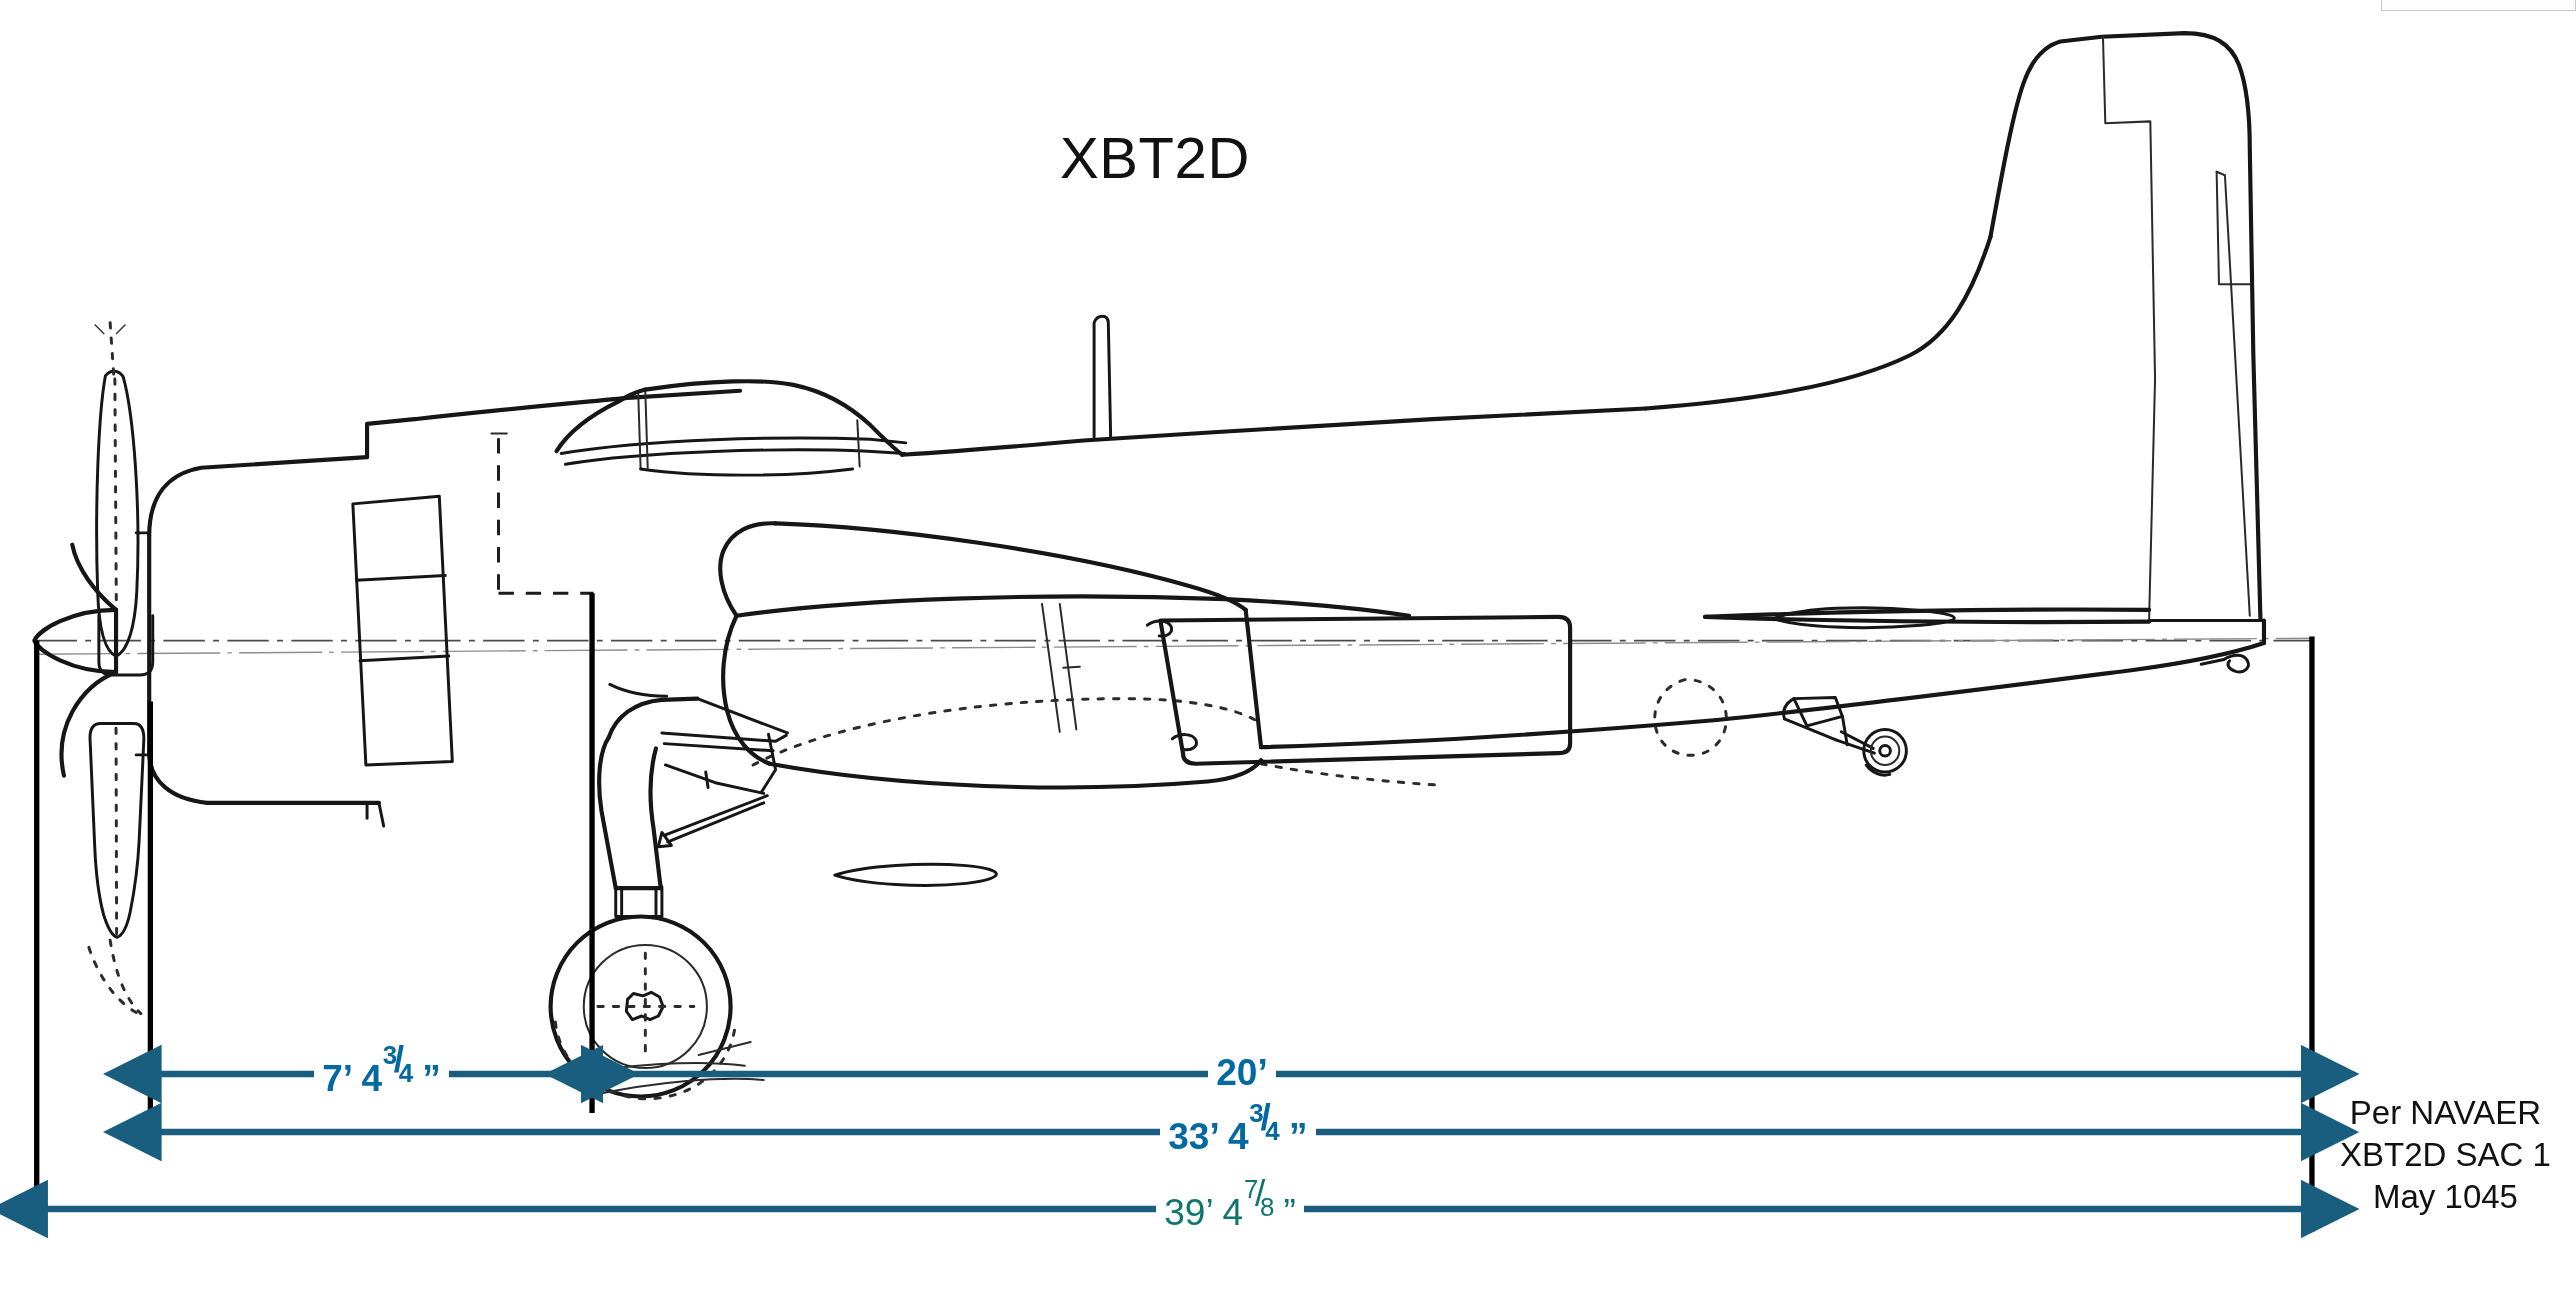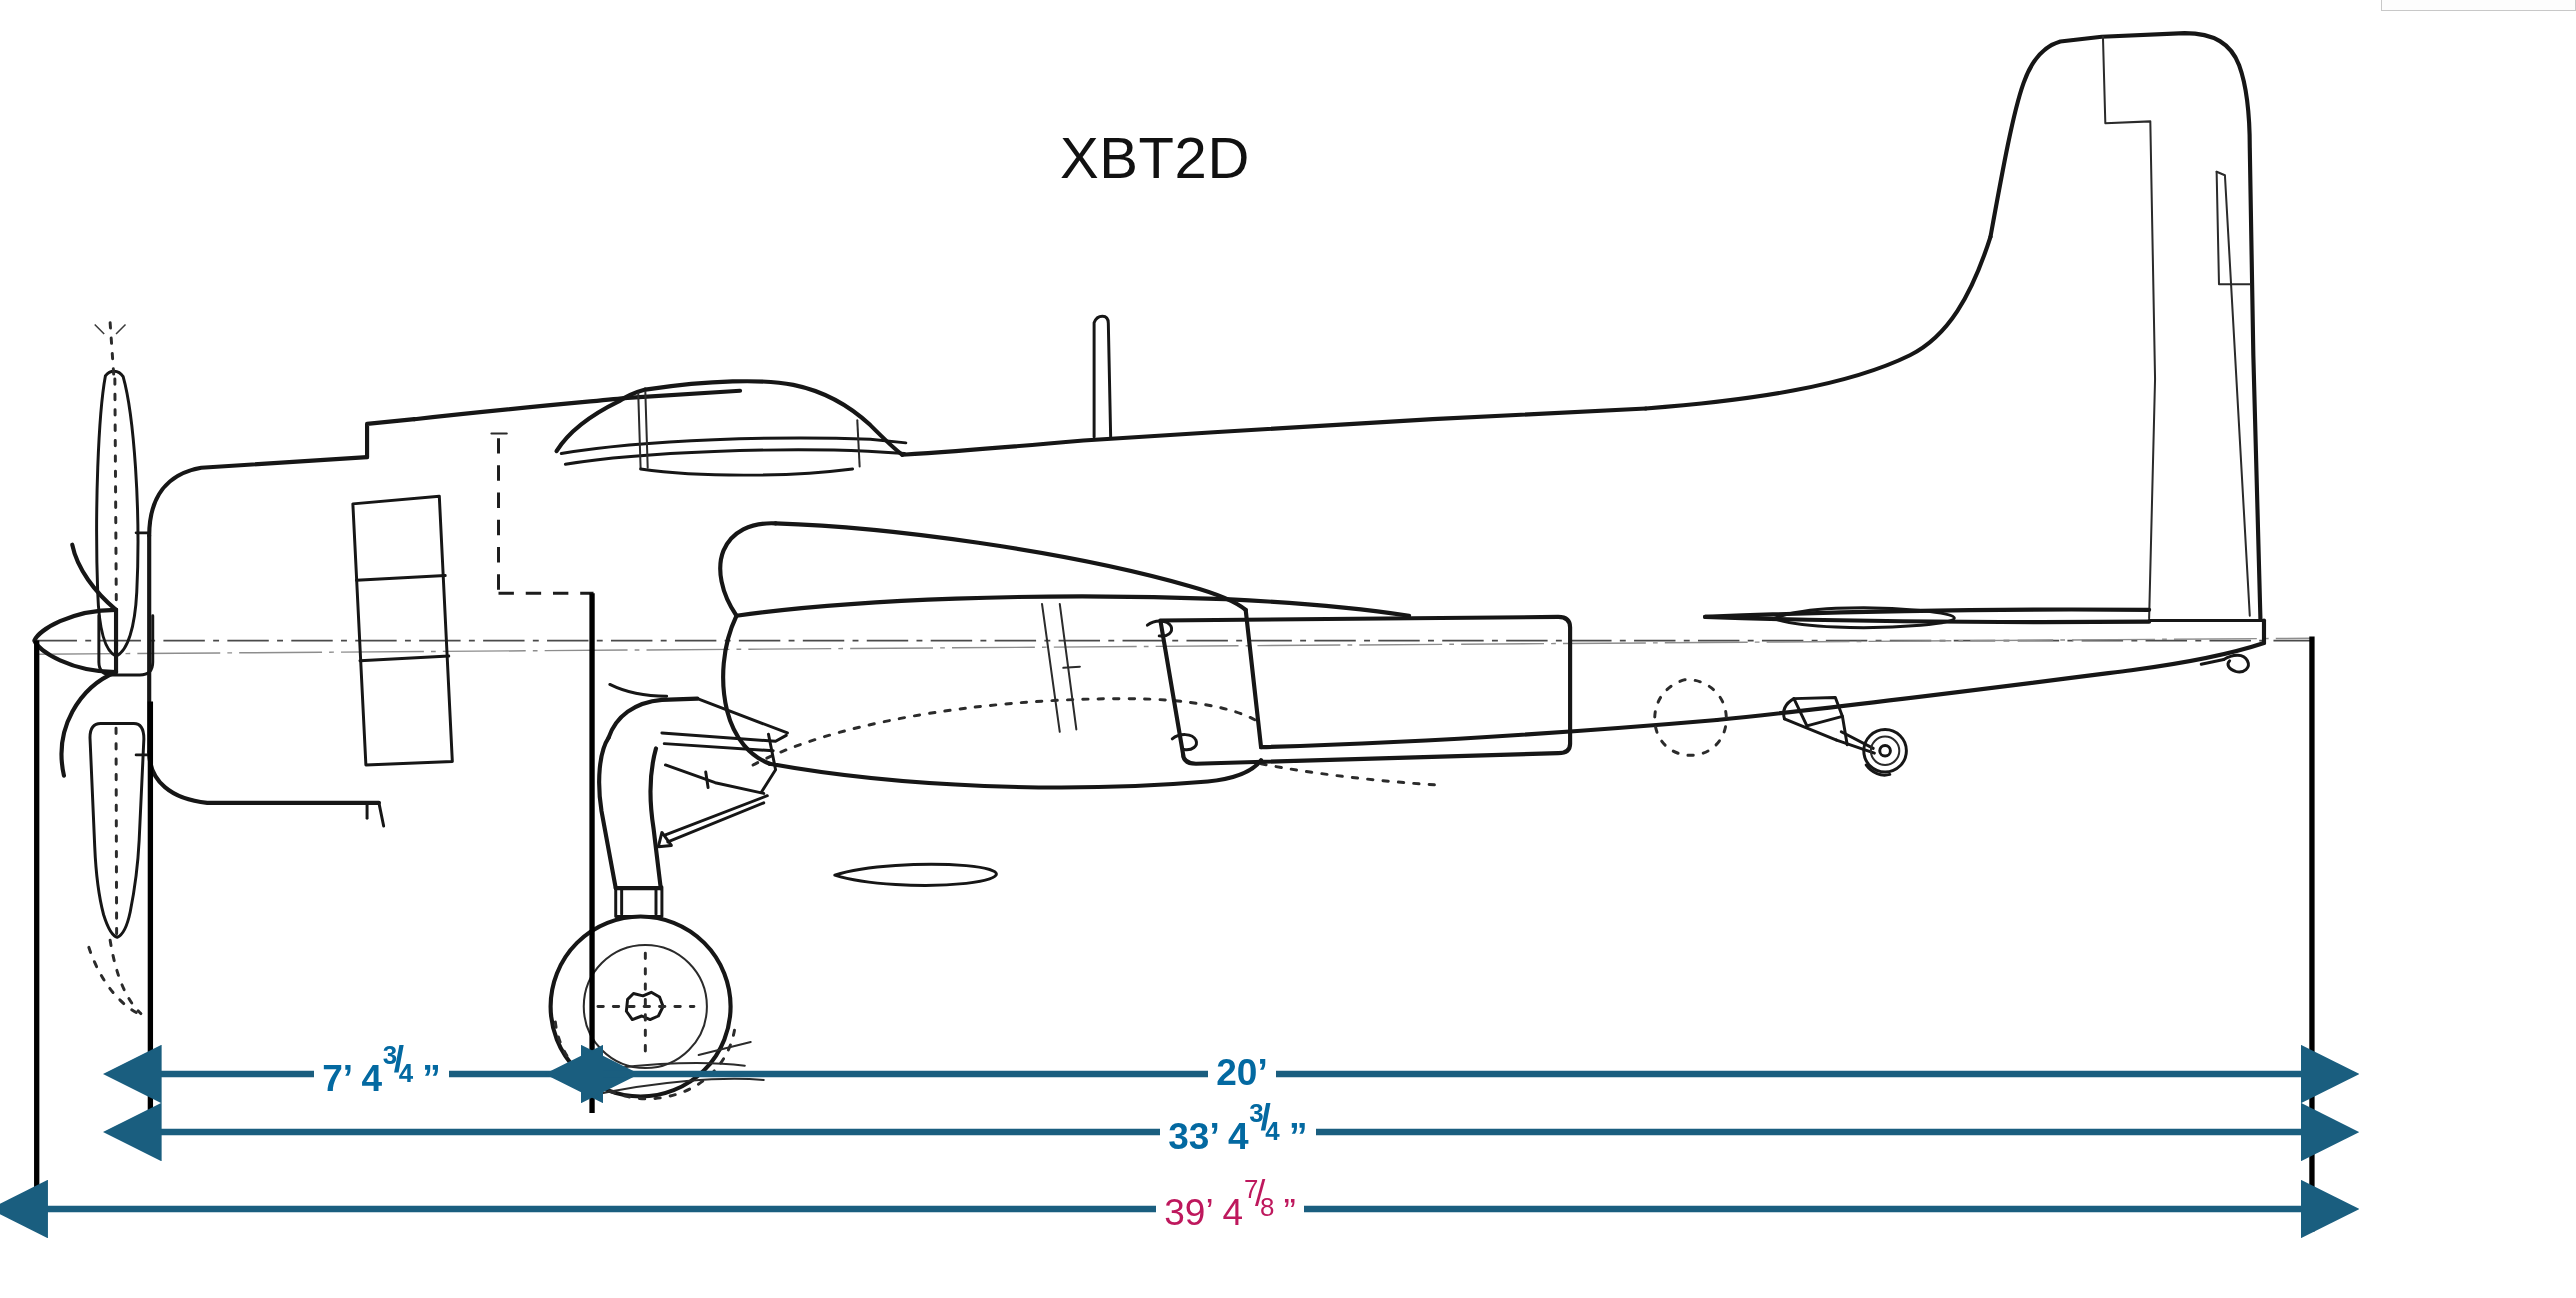--- a/index.html
+++ b/index.html
@@ -38,21 +38,21 @@
   }
   .dim-label {
     position: absolute;
     font-size: 37px;
     white-space: nowrap;
     line-height: 1;
     background: #ffffff;
     padding: 0 8.3px;
   }
   .dim-label.red { color: #0369a1; font-weight: bold; }
-  .dim-label.black { color: #be185d; }
+  .dim-label.black { color: #0f766e; }
   .frac {
     display: inline-block;
     position: relative;
     width: 1.05em;
     height: 1em;
     vertical-align: baseline;
     margin: 0 0.02em;
   }
   .frac .num {
     position: absolute;
@@ -371,17 +371,22 @@
   </div>
 
   <div class="dim-label red" style="left:1160px; top:1112px;">
     <span>33’ 4</span><span class="frac"><span class="num">3</span><span class="bar">/</span><span class="den">4</span></span><span>”</span>
   </div>
 
   <div class="dim-label black" style="left:1156px; top:1188px;">
     <span>39’ 4</span><span class="frac"><span class="num">7</span><span class="bar">/</span><span class="den">8</span></span><span>”</span>
   </div>
 
+  <div id="source-note">
+    <div>Per NAVAER</div>
+    <div>XBT2D SAC 1</div>
+    <div>May 1045</div>
+  </div>
 
   <div id="scroll-fragment"></div>
 
 </div>
 
 
 </body></html>

